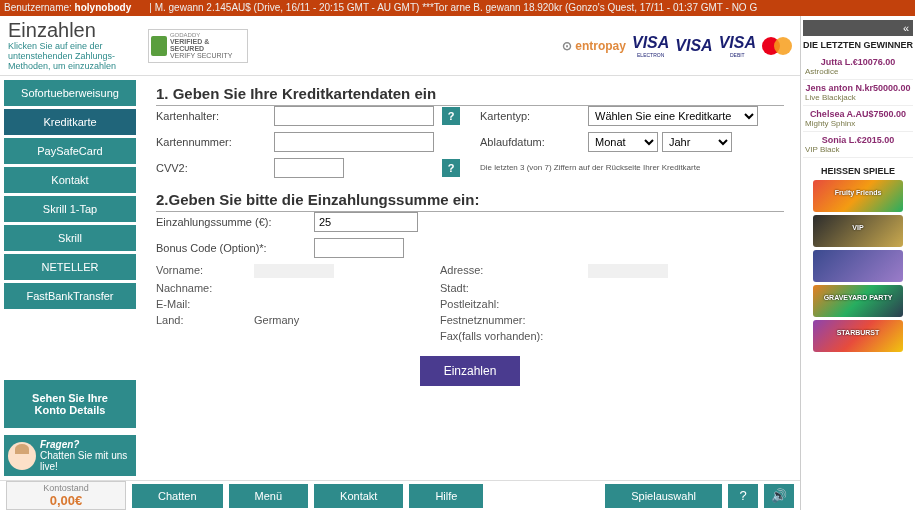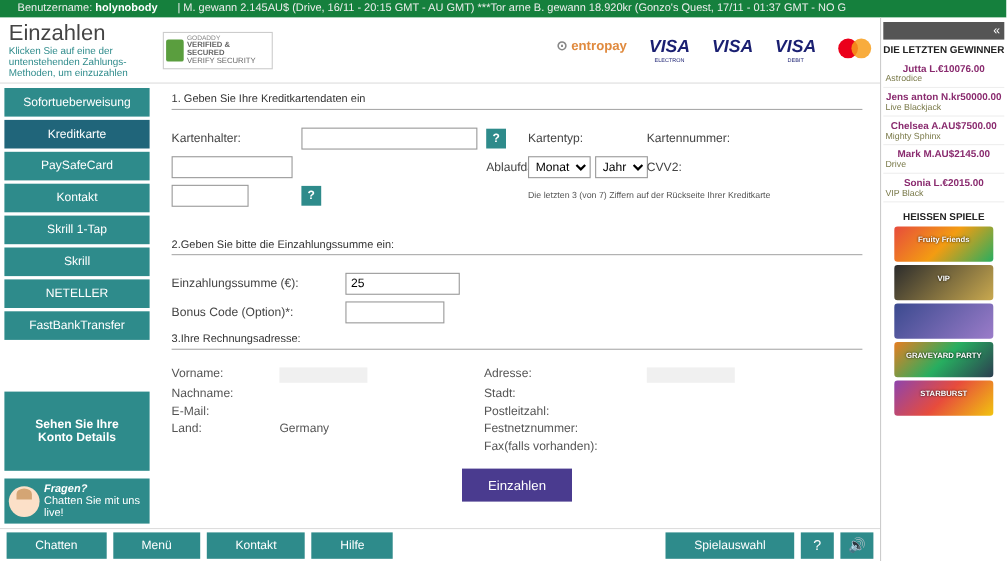--- a/index.html
+++ b/index.html
@@ -1,44 +1,44 @@
 <!DOCTYPE html>
 <html><head>
 <meta charset="utf-8">
 <style>
 *{margin:0;padding:0;box-sizing:border-box;font-family:Arial,Helvetica,sans-serif}
 body{width:915px;height:530px;overflow:hidden;background:#fff;position:relative;font-size:11px}
-.topbar{background:#15803d;color:#eee;height:16px;line-height:16px;padding:0 16px;font-size:10px;display:flex;align-items:center;white-space:nowrap;overflow:hidden}
+.topbar{background:#c2410c;color:#eee;height:16px;line-height:16px;padding:0 4px;font-size:10px;display:flex;align-items:center;white-space:nowrap;overflow:hidden}
 .topbar b{color:#fff}
 .main-area{display:flex;height:494px}
 .left-col{width:800px;display:flex;flex-direction:column}
 .header-row{display:flex;align-items:center;height:60px;padding:2px 8px;background:#fff;border-bottom:1px solid #ddd}
 .title-block{width:140px}
 .page-title{font-size:20px;color:#444;font-weight:normal}
 .subtitle{font-size:9px;color:#2e8b8b;line-height:1.1}
 .badge-ssl{width:100px;height:34px;border:1px solid #ccc;display:flex;align-items:center;padding:2px;font-size:7px;color:#666;gap:3px}
 .lock-ico{width:16px;height:20px;background:#5a9e3e;border-radius:2px}
-.pay-logos{margin-left:auto;display:flex;gap:20px;font-size:10px}
+.pay-logos{margin-left:auto;display:flex;align-items:center;gap:6px;font-size:10px}
 .visa{color:#1a1f71;font-weight:bold;font-style:italic;font-size:16px}
 .mc{width:30px;height:20px;position:relative}
 .mc::before,.mc::after{content:"";position:absolute;width:18px;height:18px;border-radius:50%;top:1px}
 .mc::before{background:#eb001b;left:0}
 .mc::after{background:#f79e1b;right:0;opacity:.85}
 .entropay{color:#e08a3e;font-weight:bold;font-size:12px}
 .content-row{flex:1;display:flex;overflow:hidden}
 .sidebar{width:140px;padding:4px;display:flex;flex-direction:column;gap:3px}
 .side-btn{background:#2e8b8b;color:#fff;height:26px;display:flex;align-items:center;justify-content:center;font-size:11px;cursor:pointer;border:none}
 .side-btn.active{background:#20657a}
-.side-box{margin-top:auto;background:#2e8b8b;color:#fff;padding:24px;text-align:center;font-size:11px;cursor:pointer}
+.side-box{margin-top:auto;background:#2e8b8b;color:#fff;padding:12px;text-align:center;font-size:11px;cursor:pointer}
 .chat-box{background:#2e8b8b;color:#fff;padding:4px;display:flex;align-items:center;gap:4px;margin-top:4px;cursor:pointer;font-size:10px}
 .avatar{width:28px;height:28px;background:#fce0c8;border-radius:50%;position:relative;flex-shrink:0}
 .avatar::after{content:"";position:absolute;width:14px;height:10px;background:#d4a574;border-radius:50% 50% 0 0;top:2px;left:7px}
 .form-area{flex:1;padding:6px 16px;font-size:11px;color:#333;overflow-y:auto}
-.section-h{font-weight:normal;border-bottom:1px solid #aaa;padding:3px 0;margin-bottom:16px;font-size:10px}
-.form-grid{display:grid;grid-template-columns:110px 160px 30px 100px 180px;gap:6px 8px;align-items:center;margin-bottom:26px}
+.section-h{font-weight:bold;border-bottom:1px solid #aaa;padding:3px 0;margin-bottom:0;font-size:15px}
+.form-grid{display:grid;grid-template-columns:110px 160px 30px 100px 180px;gap:6px 8px;align-items:center;margin-bottom:10px}
 .lbl{color:#444}
 .inp{height:20px;border:1px solid #999;padding:0 4px;font-size:11px;width:100%}
 .help-btn{width:18px;height:18px;background:#2e8b8b;color:#fff;display:flex;align-items:center;justify-content:center;font-weight:bold;cursor:pointer;font-size:11px}
 .sel{height:20px;border:1px solid #999;font-size:11px;background:#fff;padding:0 2px}
 .small-note{font-size:8px;color:#555;line-height:1.1;grid-column:4/6}
 .row2{display:grid;grid-template-columns:150px 160px;gap:6px 8px;align-items:center;margin-bottom:6px}
 .note{font-size:10px;margin:4px 0 10px}
 .addr-grid{display:grid;grid-template-columns:90px 140px 30px 140px 140px;gap:4px 8px;font-size:11px;color:#555}
 .submit-btn{background:#4a3b8f;color:#fff;border:none;padding:8px 24px;font-size:12px;cursor:pointer;margin:14px auto 0;display:block}
 .bottom-bar{height:30px;background:#fff;display:flex;align-items:center;gap:6px;padding:0 6px;border-top:1px solid #ddd}
@@ -113,20 +113,21 @@
         </div>
       </div>
 
       <div class="form-area">
         <div class="section-h">1. Geben Sie Ihre Kreditkartendaten ein</div>
         <div class="form-grid">
           <span class="lbl">Kartenhalter:</span>
           <input class="inp" style="">
           <span class="help-btn">?</span>
           <span class="lbl">Kartentyp:</span>
+          <select class="sel" style="width:170px"><option>Wählen Sie eine Kreditkarte</option></select>
 
           <span class="lbl">Kartennummer:</span>
           <input class="inp" style="">
           <span></span>
           <span class="lbl">Ablaufdatum:</span>
           <div class="sel-group">
             <select class="sel" style="width:70px"><option>Monat</option></select>
             <select class="sel" style="width:70px"><option>Jahr</option></select>
           </div>
 
@@ -139,21 +140,20 @@
         <div class="section-h">2.Geben Sie bitte die Einzahlungssumme ein:</div>
         <div class="row2">
           <span class="lbl">Einzahlungssumme (€):</span>
           <input class="inp" style="width: 104px;" value="25">
         </div>
         <div class="row2">
           <span class="lbl">Bonus Code (Option)*:</span>
           <input class="inp" style="width: 90px;">
         </div>
 
-        <div class="section-h">3.Ihre Rechnungsadresse:</div>
         <div class="addr-grid">
           <span>Vorname:</span>
             <span class="censored"></span>
             <span></span>
           <span>Adresse:</span>
             <span class="censored"></span>
           <span>Nachname:</span>
             <span></span>
             <span></span>
           <span>Stadt:</span>
@@ -173,20 +173,24 @@
             <span></span>
           <span>Fax(falls vorhanden):</span>
             <span></span>
         </div>
 
         <button class="submit-btn">Einzahlen</button>
       </div>
     </div>
 
     <div class="bottom-bar">
+      <div class="balance-box">
+        <div class="balance-lbl">Kontostand</div>
+        <div class="balance-val">0,00€</div>
+      </div>
       <button class="bot-btn">Chatten</button>
       <button class="bot-btn">Menü</button>
       <button class="bot-btn">Kontakt</button>
       <button class="bot-btn">Hilfe</button>
       <div style="flex:1"></div>
       <button class="bot-btn">Spielauswahl</button>
       <button class="icon-btn">?</button>
       <button class="icon-btn">🔊</button>
     </div>
   </div>
@@ -211,27 +215,20 @@
         </div>
         <div class="winner">
           <div class="winner-row">
             <span>Chelsea A.</span>
             <span>AU$7500.00</span>
           </div>
           <div class="winner-game">Mighty Sphinx</div>
         </div>
         <div class="winner">
           <div class="winner-row">
-            <span>Mark M.</span>
-            <span>AU$2145.00</span>
-          </div>
-          <div class="winner-game">Drive</div>
-        </div>
-        <div class="winner">
-          <div class="winner-row">
             <span>Sonia L.</span>
             <span>€2015.00</span>
           </div>
           <div class="winner-game">VIP Black</div>
         </div>
       </div>
     <div class="right-h" style="margin-top:8px">HEISSEN SPIELE</div>
     <div id="games">
         <div class="game-thumb g1">
           <div class="game-label">Fruity Friends</div>

